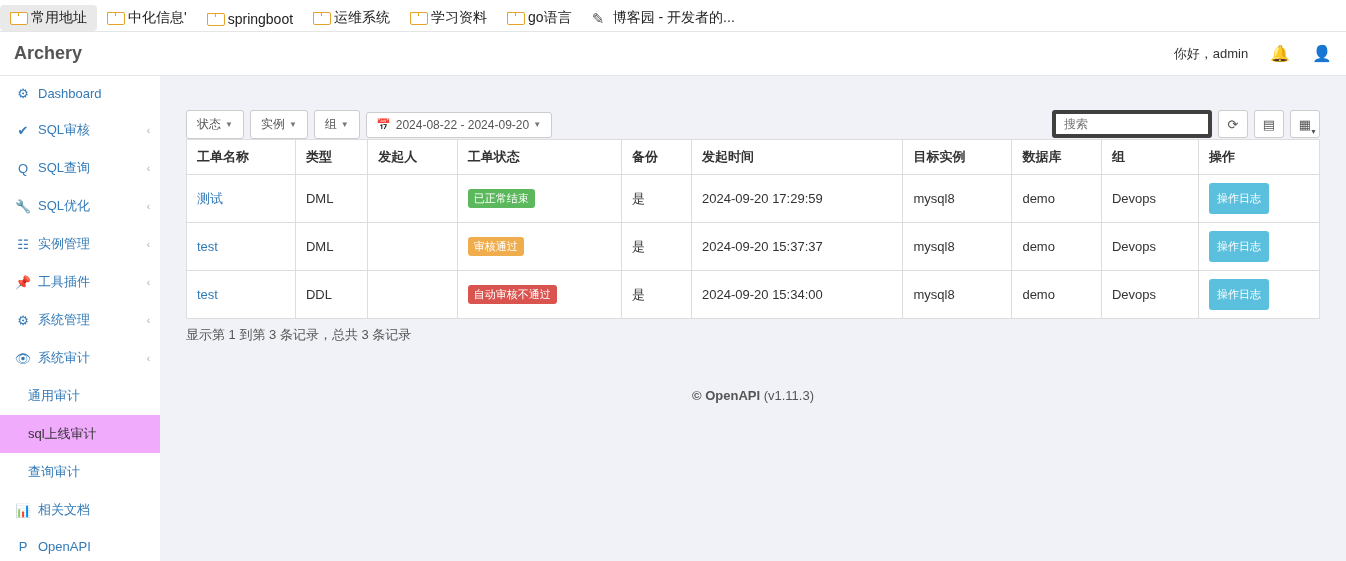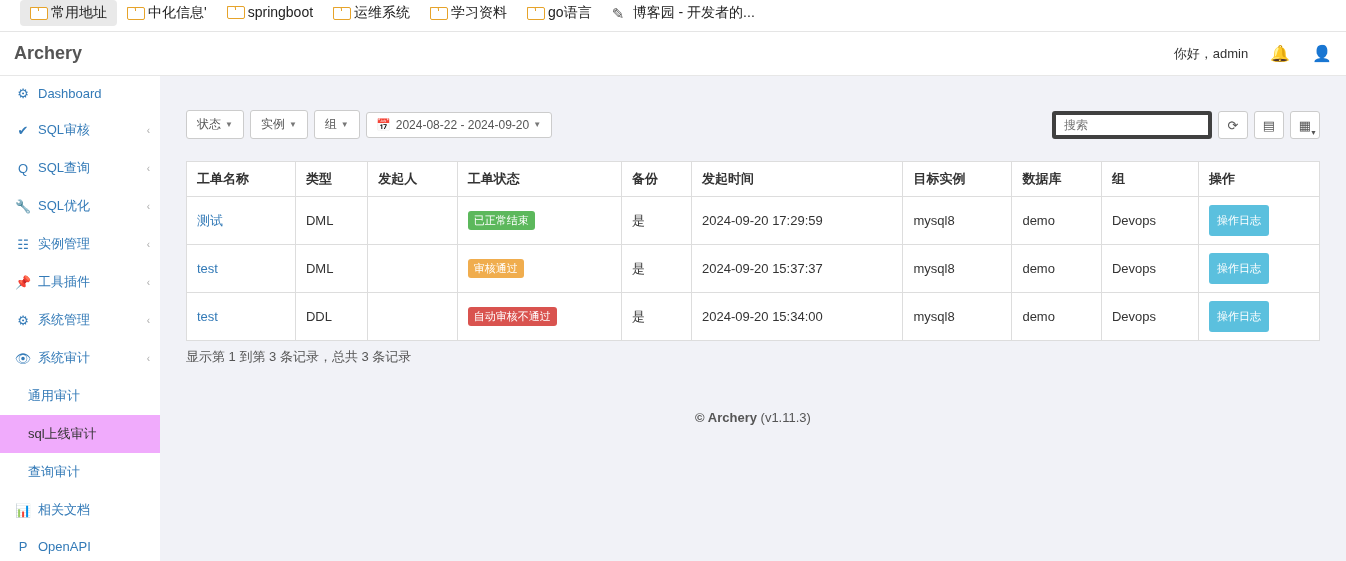--- a/index.html
+++ b/index.html
@@ -1,36 +1,36 @@
 <!DOCTYPE html>
 <html><head>
 <meta charset="utf-8">
 <style>
 *{margin:0;padding:0;box-sizing:border-box;font-family:"Helvetica Neue",Helvetica,Arial,"Microsoft YaHei",sans-serif}
 body{background:#f1f2f7;font-size:13px;color:#333}
-.bookmarks{background:#fff;height:32px;display:flex;align-items:flex-start;padding:0 20px;border-bottom:1px solid #e5e5e5}
+.bookmarks{background:#fff;height:32px;display:flex;align-items:flex-end;padding:0 0;border-bottom:1px solid #e5e5e5}
 .bm{display:flex;align-items:center;gap:5px;padding:4px 10px;border-radius:4px;cursor:pointer;font-size:14px;color:#222;white-space:nowrap}
 .bm.active{background:#e9e9e9}
 .folder-icon{width:16px;height:13px;display:inline-block;position:relative}
 .folder-icon::before{content:"";position:absolute;width:16px;height:11px;bottom:0;background:#fff;border:1px solid #e6a32a;border-radius:0 2px 2px 2px}
 .folder-icon::after{content:"";position:absolute;width:7px;height:3px;top:0;left:0;background:#fff;border:1px solid #e6a32a;border-bottom:none;border-radius:2px 2px 0 0}
 .edit-icon{width:16px;height:16px;font-size:15px;color:#555}
 .topbar{height:44px;background:#fff;display:flex;align-items:center;justify-content:space-between;padding:0 14px;border-bottom:1px solid #e7e7e7}
 .brand{font-size:18px;font-weight:700;color:#555}
 .topright{display:flex;align-items:flex-end;gap:22px;color:#333}
 .topright .ic{font-size:16px}
 .wrap{display:flex}
 .sidebar{width:160px;background:#fff;min-height:520px}
 .nav-item{display:flex;align-items:center;padding:10px 14px;color:#337ab7;cursor:pointer;font-size:13px;position:relative}
 .nav-item .ic{width:18px;text-align:center;margin-right:6px;font-size:13px}
 .nav-item .caret{position:absolute;right:10px;color:#aaa;font-size:10px}
 .sub-item{padding:10px 14px 10px 28px;color:#337ab7;cursor:pointer;font-size:13px}
 .sub-item.active{background:#f0abfc;color:#333}
 .content{flex:1;padding:34px 26px 20px}
-.toolbar{display:flex;align-items:flex-end;justify-content:space-between;margin-bottom:22px}
+.toolbar{display:flex;align-items:flex-start;justify-content:space-between;margin-bottom:0}
 .tb-left{display:flex;gap:6px;align-items:center}
 .btn{background:#fff;border:1px solid #ccc;border-radius:3px;color:#555;font-size:12px;padding:5px 10px;cursor:pointer;display:inline-flex;align-items:center;gap:4px}
 .btn .car{font-size:8px;color:#777}
 .tb-right{display:flex;gap:6px;align-items:center}
 .search{width:160px;height:28px;border:4px solid #404040;border-radius:3px;padding:0 8px;font-size:12px;color:#555}
 .iconbtn{width:30px;height:28px;border:1px solid #ccc;border-radius:3px;background:#fff;display:flex;align-items:center;justify-content:center;font-size:13px;color:#555;cursor:pointer}
 table{width:100%;border-collapse:collapse;background:#fff;font-size:13px}
 th,td{border:1px solid #ddd;padding:8px 10px;text-align:left;vertical-align:middle}
 th{background:#fff;font-weight:700;color:#333}
 td a{color:#337ab7;cursor:pointer}
@@ -226,16 +226,16 @@
             <td>demo</td>
             <td>Devops</td>
             <td><button class="opbtn">操作日志</button></td>
           </tr>
         </tbody>
     </table>
 
     <div class="summary">显示第 1 到第 3 条记录，总共 3 条记录</div>
 
     <div class="footer">
-      <strong>© Archery</strong><span> (v1.11.3)</span>
+      <strong>© OpenAPI</strong><span> (v1.11.3)</span>
     </div>
   </div>
 </div>
 
 </body></html>

